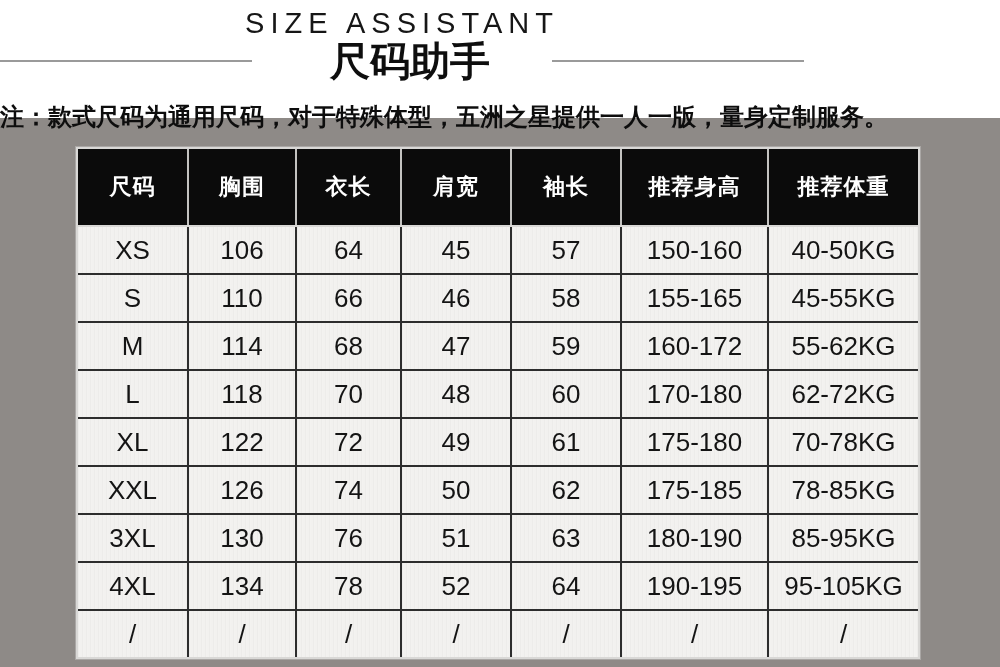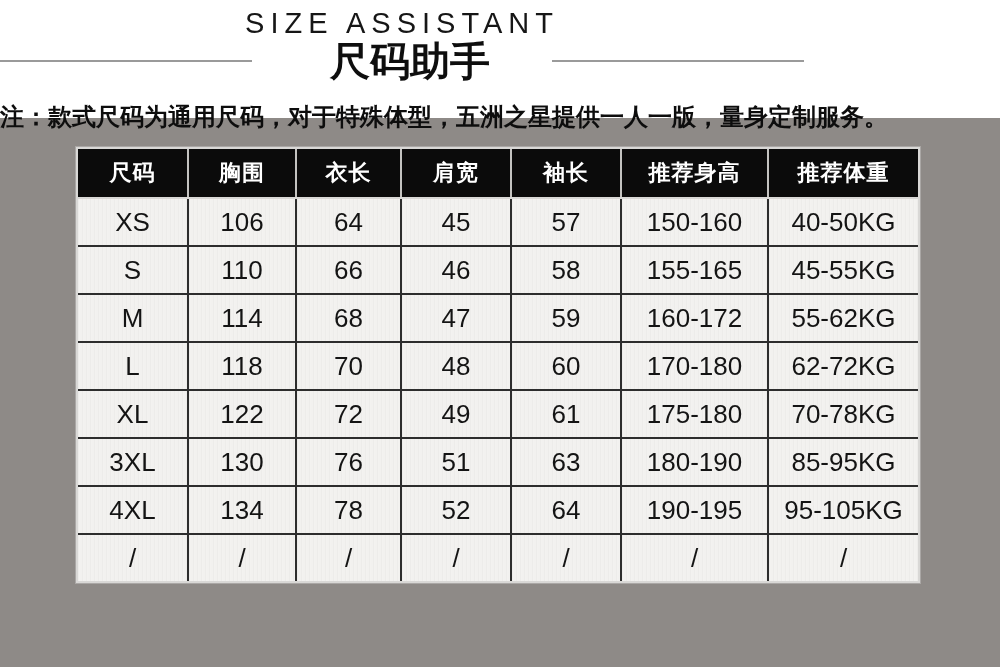--- a/index.html
+++ b/index.html
@@ -62,21 +62,21 @@
     position:absolute; left:76px; top:29px;       
     padding:2px; background:#d9d8d6;
     box-shadow:0 0 0 1px rgba(255,255,255,0.25);
   }
   table.size-table { border-collapse:collapse; table-layout:fixed; width:840px; }
   .size-table th {
     height:48px; background:#0b0b0b; color:#ffffff;
     font-size:22px; font-weight:bold; letter-spacing:1px;
     font-family:"Liberation Sans", sans-serif;
     border-right:2px solid #c4c3c1; border-bottom:2px solid #d9d8d6;
-    padding:0; text-align:center;
+    padding:14px; text-align:center;
   }
   .size-table th:last-child { border-right:none; }
   .size-table td {
     height:46px; text-align:center; vertical-align:middle;
     font-size:26px; color:#141414; padding:0;
     font-family:"Liberation Sans", sans-serif;
     background-color:#f2f1ef;
     background-image:repeating-linear-gradient(90deg,
       rgba(0,0,0,0.02) 0px, rgba(0,0,0,0.02) 1px,
       rgba(255,255,255,0.04) 1px, rgba(255,255,255,0.04) 2px,
@@ -164,20 +164,29 @@
           <tr>
             <td>XL</td>
             <td>122</td>
             <td>72</td>
             <td>49</td>
             <td>61</td>
             <td>175-180</td>
             <td>70-78KG</td>
           </tr>
           <tr>
+            <td>XXL</td>
+            <td>126</td>
+            <td>74</td>
+            <td>50</td>
+            <td>62</td>
+            <td>175-185</td>
+            <td>78-85KG</td>
+          </tr>
+          <tr>
             <td>3XL</td>
             <td>130</td>
             <td>76</td>
             <td>51</td>
             <td>63</td>
             <td>180-190</td>
             <td>85-95KG</td>
           </tr>
           <tr>
             <td>4XL</td>

